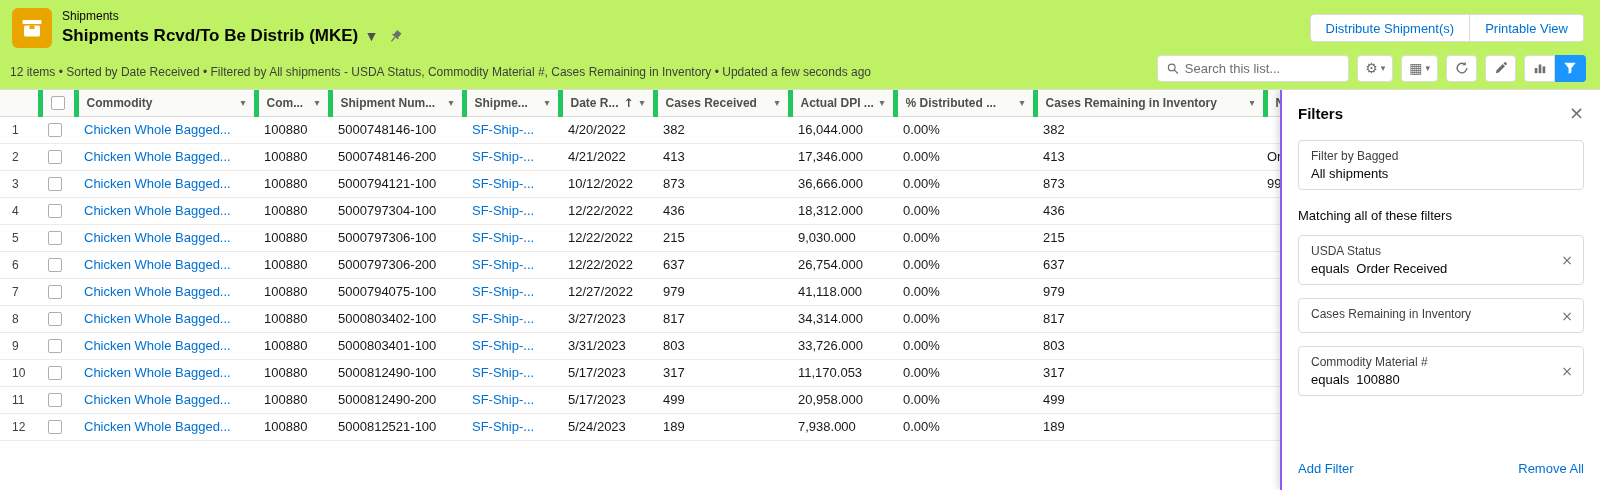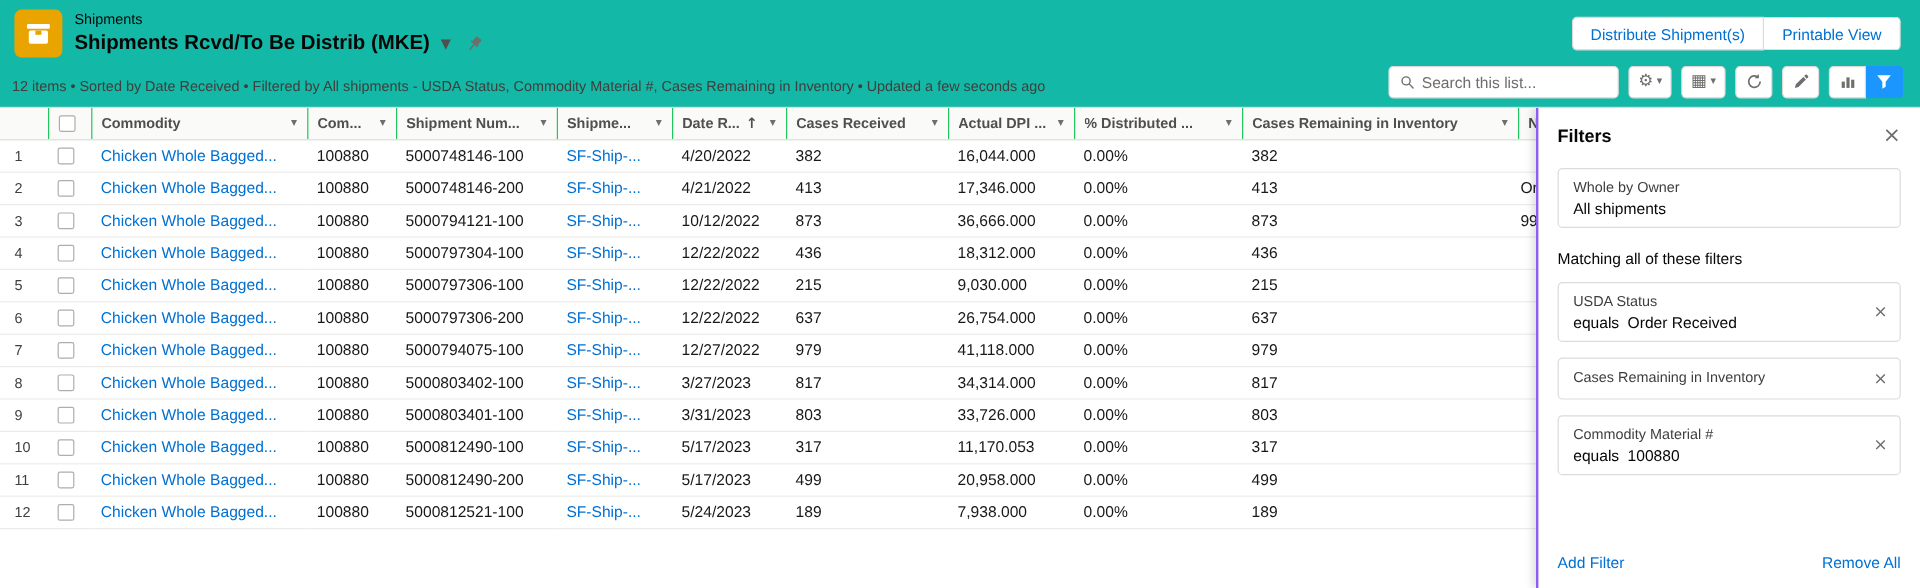--- a/index.html
+++ b/index.html
@@ -6,21 +6,21 @@
   html, body { width: 1600px; height: 490px; }
   body {
     font-family: "Liberation Sans", sans-serif;
     background: #ffffff;
     color: #181818;
     overflow: hidden;
   }
   .glyph { font-family: "DejaVu Sans", sans-serif; }
   a { text-decoration: none; color: #0070d2; cursor: pointer; }
 
-  .page { width: 1600px; height: 490px; display: flex; flex-direction: column; background: #14b8a6; position: relative; }
+  .page { width: 1600px; height: 490px; display: flex; flex-direction: column; background: #bef264; position: relative; }
 
   
   .list-header { display: flex; justify-content: space-between; align-items: flex-start; padding: 8px 16px 0 12px; height: 52px; flex: 0 0 auto; }
   .header-left { display: flex; gap: 10px; align-items: center; }
   .app-icon { width: 40px; height: 40px; border-radius: 6px; background: #E9A400; display: flex; align-items: center; justify-content: center; flex: 0 0 auto; }
   .obj-label { font-size: 12px; color: #080707; margin-bottom: 2px; }
   .title-row { display: flex; align-items: center; gap: 9px; cursor: pointer; }
   .page-title { font-size: 17px; font-weight: bold; color: #080707; white-space: nowrap; }
   .title-chev { color: #514f4d; font-size: 11px; }
   .pin-btn { display: flex; align-items: center; justify-content: center; width: 22px; height: 22px; border-radius: 4px; cursor: pointer; }
@@ -42,21 +42,21 @@
   .icon-btn.active { background: #1b96ff; border-color: #1b96ff; color: #fff; }
   .btn-pair { display: flex; }
   .btn-pair .icon-btn { border-radius: 0; }
   .btn-pair .icon-btn:first-child { border-radius: 4px 0 0 4px; }
   .btn-pair .icon-btn:last-child { border-radius: 0 4px 4px 0; border-left: 0; }
 
   
   .body-area { position: relative; flex: 1 1 auto; overflow: hidden; background: #fff; }
   table { border-collapse: collapse; table-layout: fixed; width: 1600px; }
   thead th { background: #fafaf9; font-weight: bold; color: #514f4d; font-size: 12px; text-align: left; padding: 0 8px; height: 26px; border-bottom: 1px solid #dddbda; cursor: pointer; }
-  thead th + th { border-left: 1px solid #22c55e; }
+  thead th + th { border-left: 5px solid #22c55e; }
   .th-inner { display: flex; align-items: center; overflow: hidden; }
   .th-label { overflow: hidden; white-space: nowrap; text-overflow: ellipsis; }
   .th-chev { margin-left: auto; padding-left: 4px; color: #706e6b; font-size: 10px; }
   .sort-arrow { margin-left: 5px; color: #514f4d; font-size: 12px; }
   tbody td { height: 27px; padding: 0 8px; border-bottom: 1px solid #ecebea; font-size: 13px; color: #181818; white-space: nowrap; overflow: hidden; }
   td.c-num { color: #3e3e3c; font-size: 12px; padding-left: 12px; }
   .checkbox { width: 14px; height: 14px; border: 1px solid #b0adab; border-radius: 2px; background: #fff; display: inline-block; vertical-align: middle; cursor: pointer; }
   td.c-note { padding: 0 2px; }
 
   
@@ -424,21 +424,21 @@
     </tbody>
     </table>
 
     <aside class="filters-panel">
       <div class="fp-header">
         <span class="fp-title">Filters</span>
         <span class="fp-close glyph">×</span>
       </div>
       <div class="fp-body">
         <div class="fp-card owner-card">
-          <div class="fp-field">Whole by Owner</div>
+          <div class="fp-field">Filter by Bagged</div>
           <div class="fp-cond">All shipments</div>
         </div>
         <div class="fp-matching">Matching all of these filters</div>
         <div class="fp-card-list">
       <div class="fp-card">
         <div class="fp-field">USDA Status</div>
         <div class="fp-cond">
           <span class="op">equals</span><span>Order Received</span>
         </div>
         <span class="fp-remove glyph">×</span>

